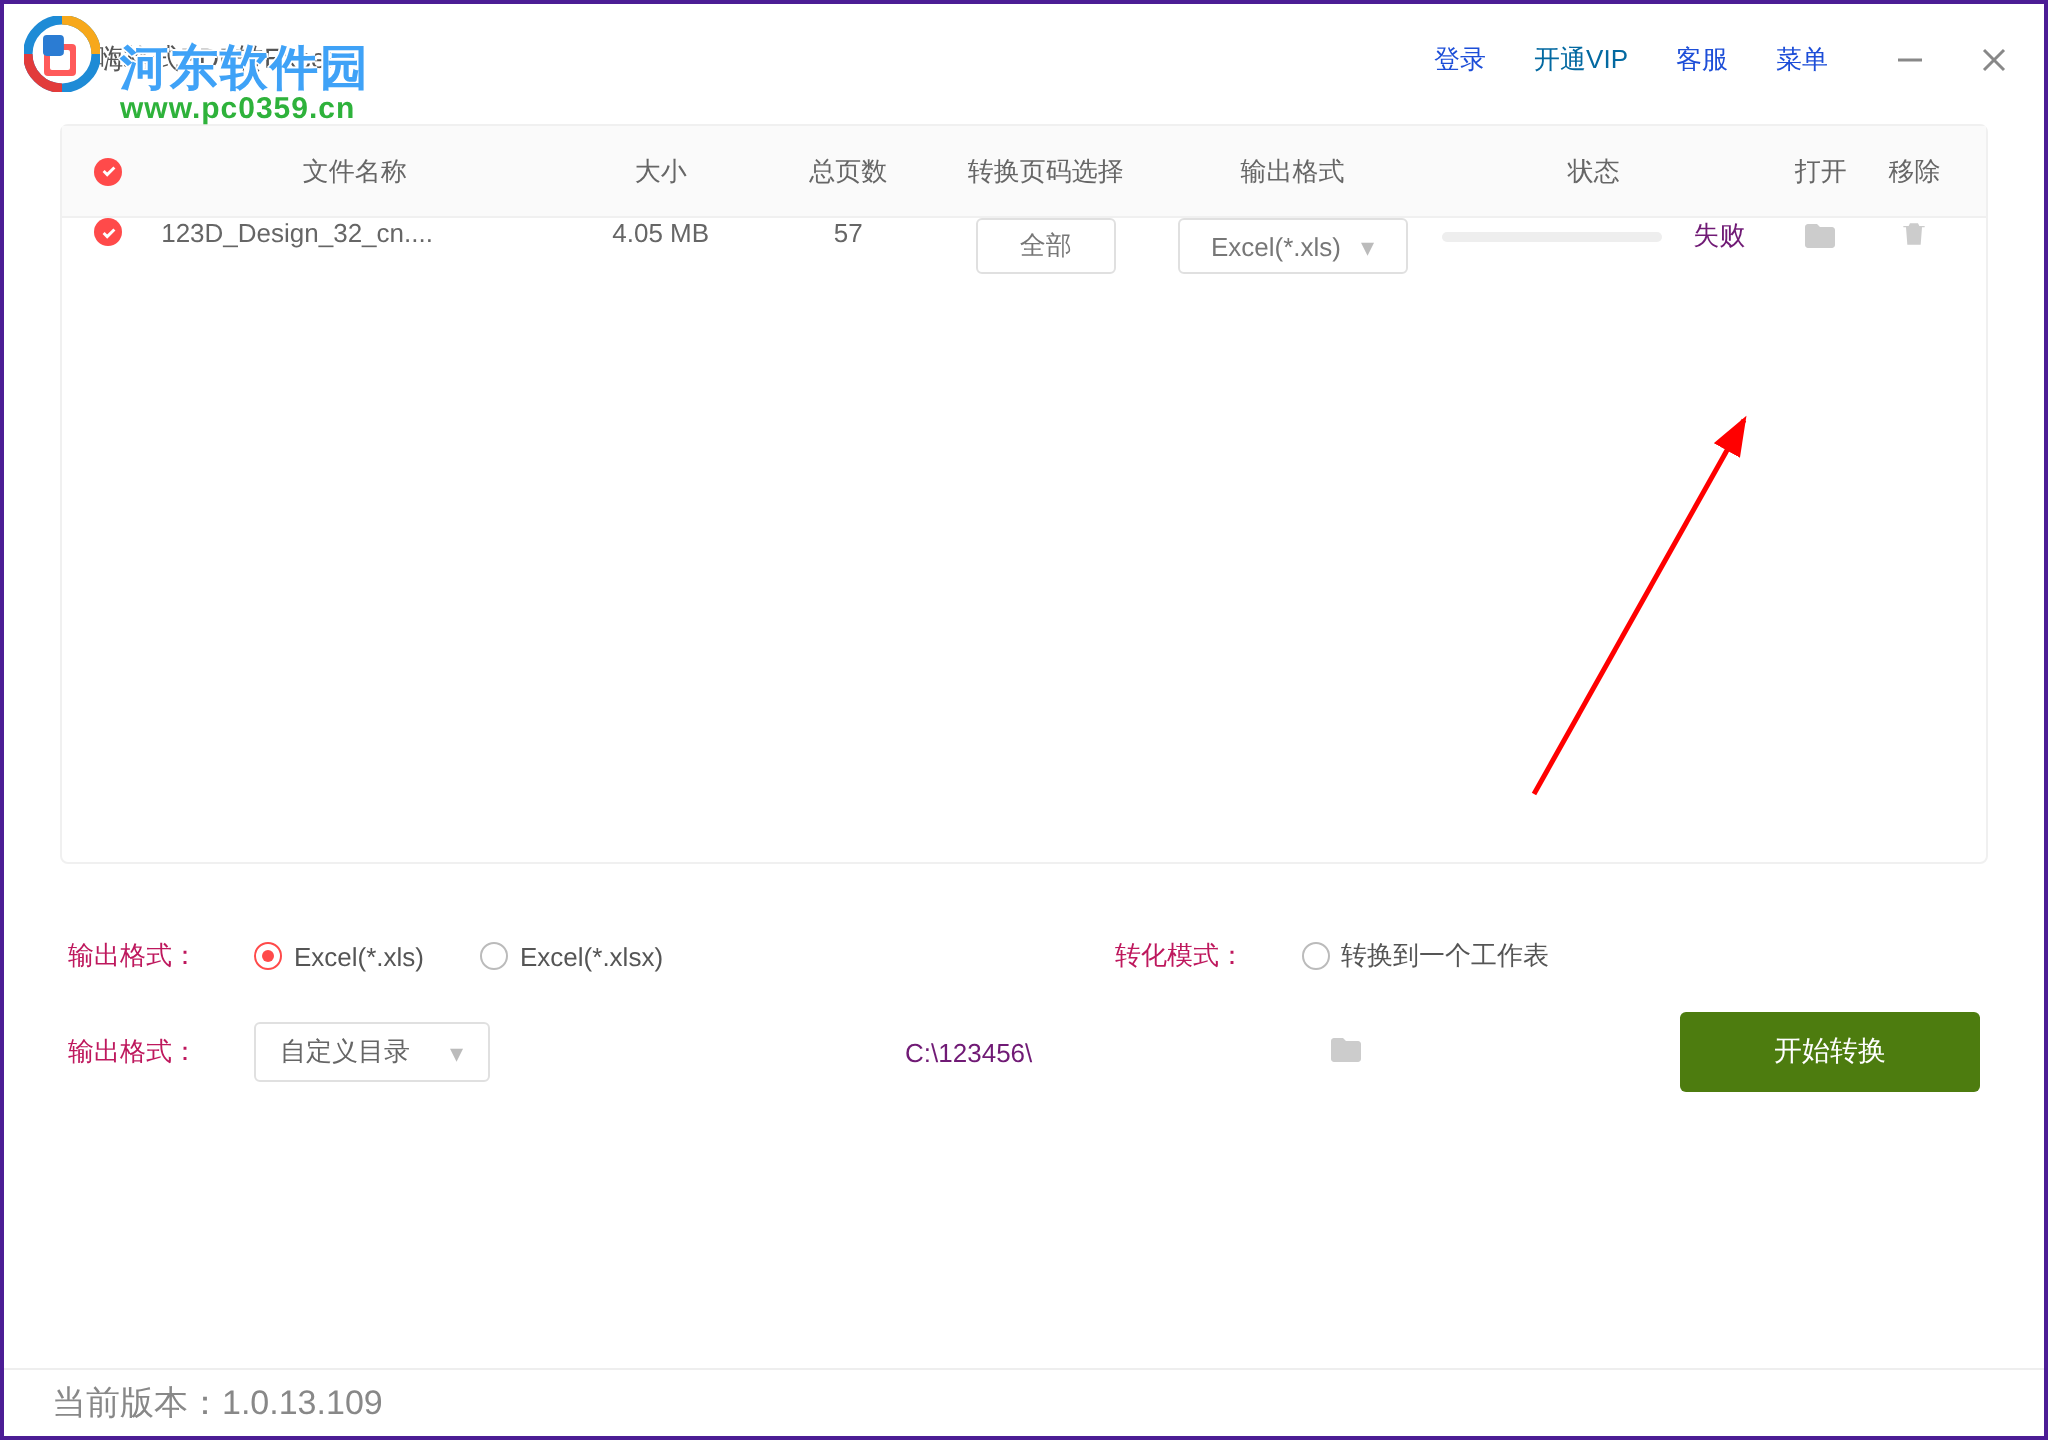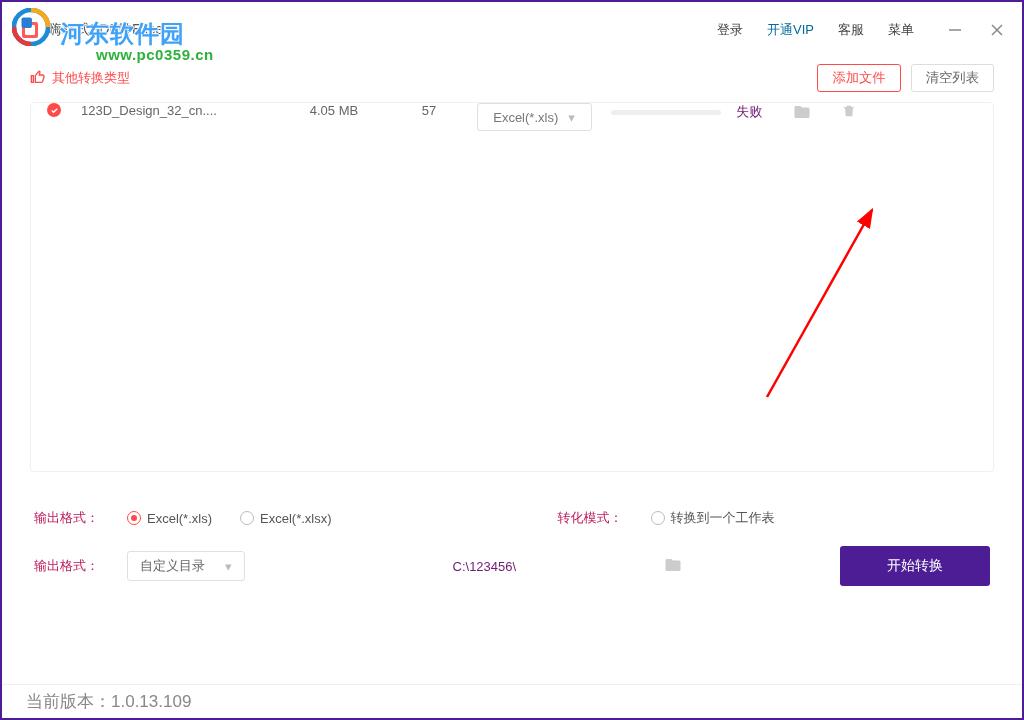--- a/index.html
+++ b/index.html
@@ -1,27 +1,27 @@
 <!DOCTYPE html>
 <html><head>
 <meta charset="utf-8">
 <style>
   * { box-sizing: border-box; margin: 0; padding: 0; }
   body { font-family: "Microsoft YaHei", Arial, sans-serif; background: #fff; color: #333; font-size: 13px; }
   .window { width: 1024px; height: 720px; position: relative; display: flex; flex-direction: column; border: 2px solid #4c1d95; }
   .watermark { position: absolute; top: 6px; left: 10px; z-index: 10; pointer-events: none; }
   .watermark .wm-icon { width: 38px; height: 38px; display: inline-block; vertical-align: middle; position: relative; }
   .watermark .wm-title { position: absolute; top: 10px; left: 48px; font-size: 24px; font-weight: bold; color: #3fa2f7; text-shadow: 1px 0 #fff, -1px 0 #fff, 0 1px #fff, 0 -1px #fff; letter-spacing: 1px; white-space: nowrap; }
-  .watermark .wm-url { position: absolute; top: 38px; left: 48px; font-size: 15px; font-weight: bold; color: #2eb23b; letter-spacing: 0.5px; margin-left: 36px; }
+  .watermark .wm-url { position: absolute; top: 38px; left: 48px; font-size: 15px; font-weight: bold; color: #2eb23b; letter-spacing: 0.5px; }
   .titlebar { height: 56px; display: flex; align-items: center; padding: 16px 18px; border-bottom: 1px solid #fff; }
   .title-left { display: flex; align-items: center; gap: 8px; }
   .app-icon { width: 20px; height: 20px; display: inline-block; }
   .app-title { font-size: 14px; color: #555; }
   .title-right { margin-left: auto; display: flex; align-items: center; gap: 24px; }
-  .title-link { color: #404040; cursor: pointer; }
+  .title-link { color: #1d4ed8; cursor: pointer; }
   .title-link.accent { color: #0369a1; }
   .win-controls { display: flex; align-items: center; gap: 28px; margin-left: 10px; }
   .win-btn { width: 14px; height: 14px; display: flex; align-items: center; justify-content: center; color: #888; cursor: pointer; }
   .subbar { height: 40px; display: flex; align-items: center; padding: 0 28px; }
   .other-type { display: flex; align-items: center; gap: 6px; color: #ff4a4a; cursor: pointer; }
   .subbar-right { margin-left: auto; display: flex; gap: 10px; }
   .btn-outline { height: 28px; padding: 0 14px; border: 1px solid #ddd; background: #fff; border-radius: 3px; display: flex; align-items: center; color: #666; cursor: pointer; }
   .btn-outline.red { border-color: #ff4a4a; color: #ff4a4a; }
   .table-wrap { margin: 4px 28px 0 28px; border: 1px solid #f0f0f0; border-radius: 4px; flex: 0 0 auto; height: 370px; display: flex; flex-direction: column; background:#fff; }
   .thead { display: flex; align-items: center; height: 46px; padding: 0 16px; background: #fafafa; color: #666; font-size: 13px; border-bottom: 1px solid #f0f0f0; }
@@ -46,21 +46,21 @@
   .settings { padding: 22px 32px 4px 32px; color:#555; }
   .set-row { display:flex; align-items:center; height:48px; gap: 28px; }
   .set-label { color:#be185d; }
   .radio-opt { display:flex; align-items:center; gap:6px; cursor:pointer; color:#555;}
   .radio { width:14px; height:14px; border:1px solid #bbb; border-radius:50%; display:inline-flex; align-items:center; justify-content:center; }
   .radio.checked { border-color:#ff4a4a; }
   .radio.checked::after { content:""; width:6px; height:6px; border-radius:50%; background:#ff4a4a; }
   .dir-select { display:inline-flex; align-items:center; gap:20px; height:30px; padding:0 12px; border:1px solid #e0e0e0; border-radius:3px; color:#666; cursor:pointer; }
   .path-text { color:#701a75; margin-left: 180px; }
   .folder-open { color:#ccc; margin-left:120px; cursor:pointer;}
-  .btn-primary { margin-left:auto; width: 150px; height: 40px; background:#4c1d95; color:#fff; border:none; border-radius:3px; font-size:14px; cursor:pointer;}
+  .btn-primary { margin-left:auto; width: 150px; height: 40px; background:#4d7c0f; color:#fff; border:none; border-radius:3px; font-size:14px; cursor:pointer;}
   .statusbar { margin-top:auto; height: 34px; border-top:1px solid #eee; display:flex; align-items:center; padding:0 24px; font-size:17px; color:#888; }
 </style>
 </head>
 <body>
 
 <div class="window">
 
   <div class="watermark">
     <span class="wm-icon">
       <svg viewBox="0 0 40 40">
@@ -98,46 +98,56 @@
         <span class="win-btn">
             <svg width="14" height="14" viewBox="0 0 14 14">
               <line x1="2" y1="2" x2="12" y2="12" stroke="#888" stroke-width="1.5"></line>
               <line x1="12" y1="2" x2="2" y2="12" stroke="#888" stroke-width="1.5"></line>
             </svg>
           </span>
       </div>
     </div>
   </div>
 
-  <div class="subbar">
-    <div class="other-type">
-      <span><svg width="16" height="16" viewBox="0 0 24 24">
-            <path fill="none" stroke="#ff4a4a" stroke-width="2" d="M2 20h3V10H2v10zm19-9c0-1.1-.9-2-2-2h-5l.9-4.3c.1-.3 0-.7-.2-1-.4-.5-1.2-.5-1.6 0L8 10v10h9c.8 0 1.5-.5 1.8-1.2l2.1-6c.1-.3.1-.5.1-.8z"></path>
-          </svg></span>
-      <span>其他转换类型</span>
-    </div>
-    <div class="subbar-right">
-      <button class="btn-outline red">添加文件</button>
-      <button class="btn-outline">清空列表</button>
-    </div>
-  </div>
 
   <div class="table-wrap">
+    <div class="thead">
+      <div class="col-check">
+          <span class="check-circle">
+            <svg viewBox="0 0 10 10">
+              <polyline points="2,5 4,7 8,3" fill="none" stroke="#fff" stroke-width="1.6"></polyline>
+            </svg>
+          </span>
+        </div>
+      <div class="col-name">文件名称</div>
+      <div class="col-size">大小</div>
+      <div class="col-pages">总页数</div>
+      <div class="col-pagesel">转换页码选择</div>
+      <div class="col-fmt">输出格式</div>
+      <div class="col-status">状态</div>
+      <div class="col-open">打开</div>
+      <div class="col-del">移除</div>
+    </div>
 
     <div class="trow">
       <div class="col-check">
           <span class="check-circle">
             <svg viewBox="0 0 10 10">
               <polyline points="2,5 4,7 8,3" fill="none" stroke="#fff" stroke-width="1.6"></polyline>
             </svg>
           </span>
         </div>
       <div class="col-name" style="text-align:left;padding-left:2px;">123D_Design_32_cn....</div>
       <div class="col-size">4.05 MB</div>
       <div class="col-pages">57</div>
+      <div class="col-pagesel">
+        <span class="select" style="width:70px;">
+          <span>全部</span>
+        </span>
+      </div>
       <div class="col-fmt">
         <span class="select" style="width:115px;">
           <span>Excel(*.xls)</span>
           <span class="chev">▾</span>
         </span>
       </div>
       <div class="col-status">
         <span class="progress"></span>
         <span class="status-fail">失败</span>
       </div>

